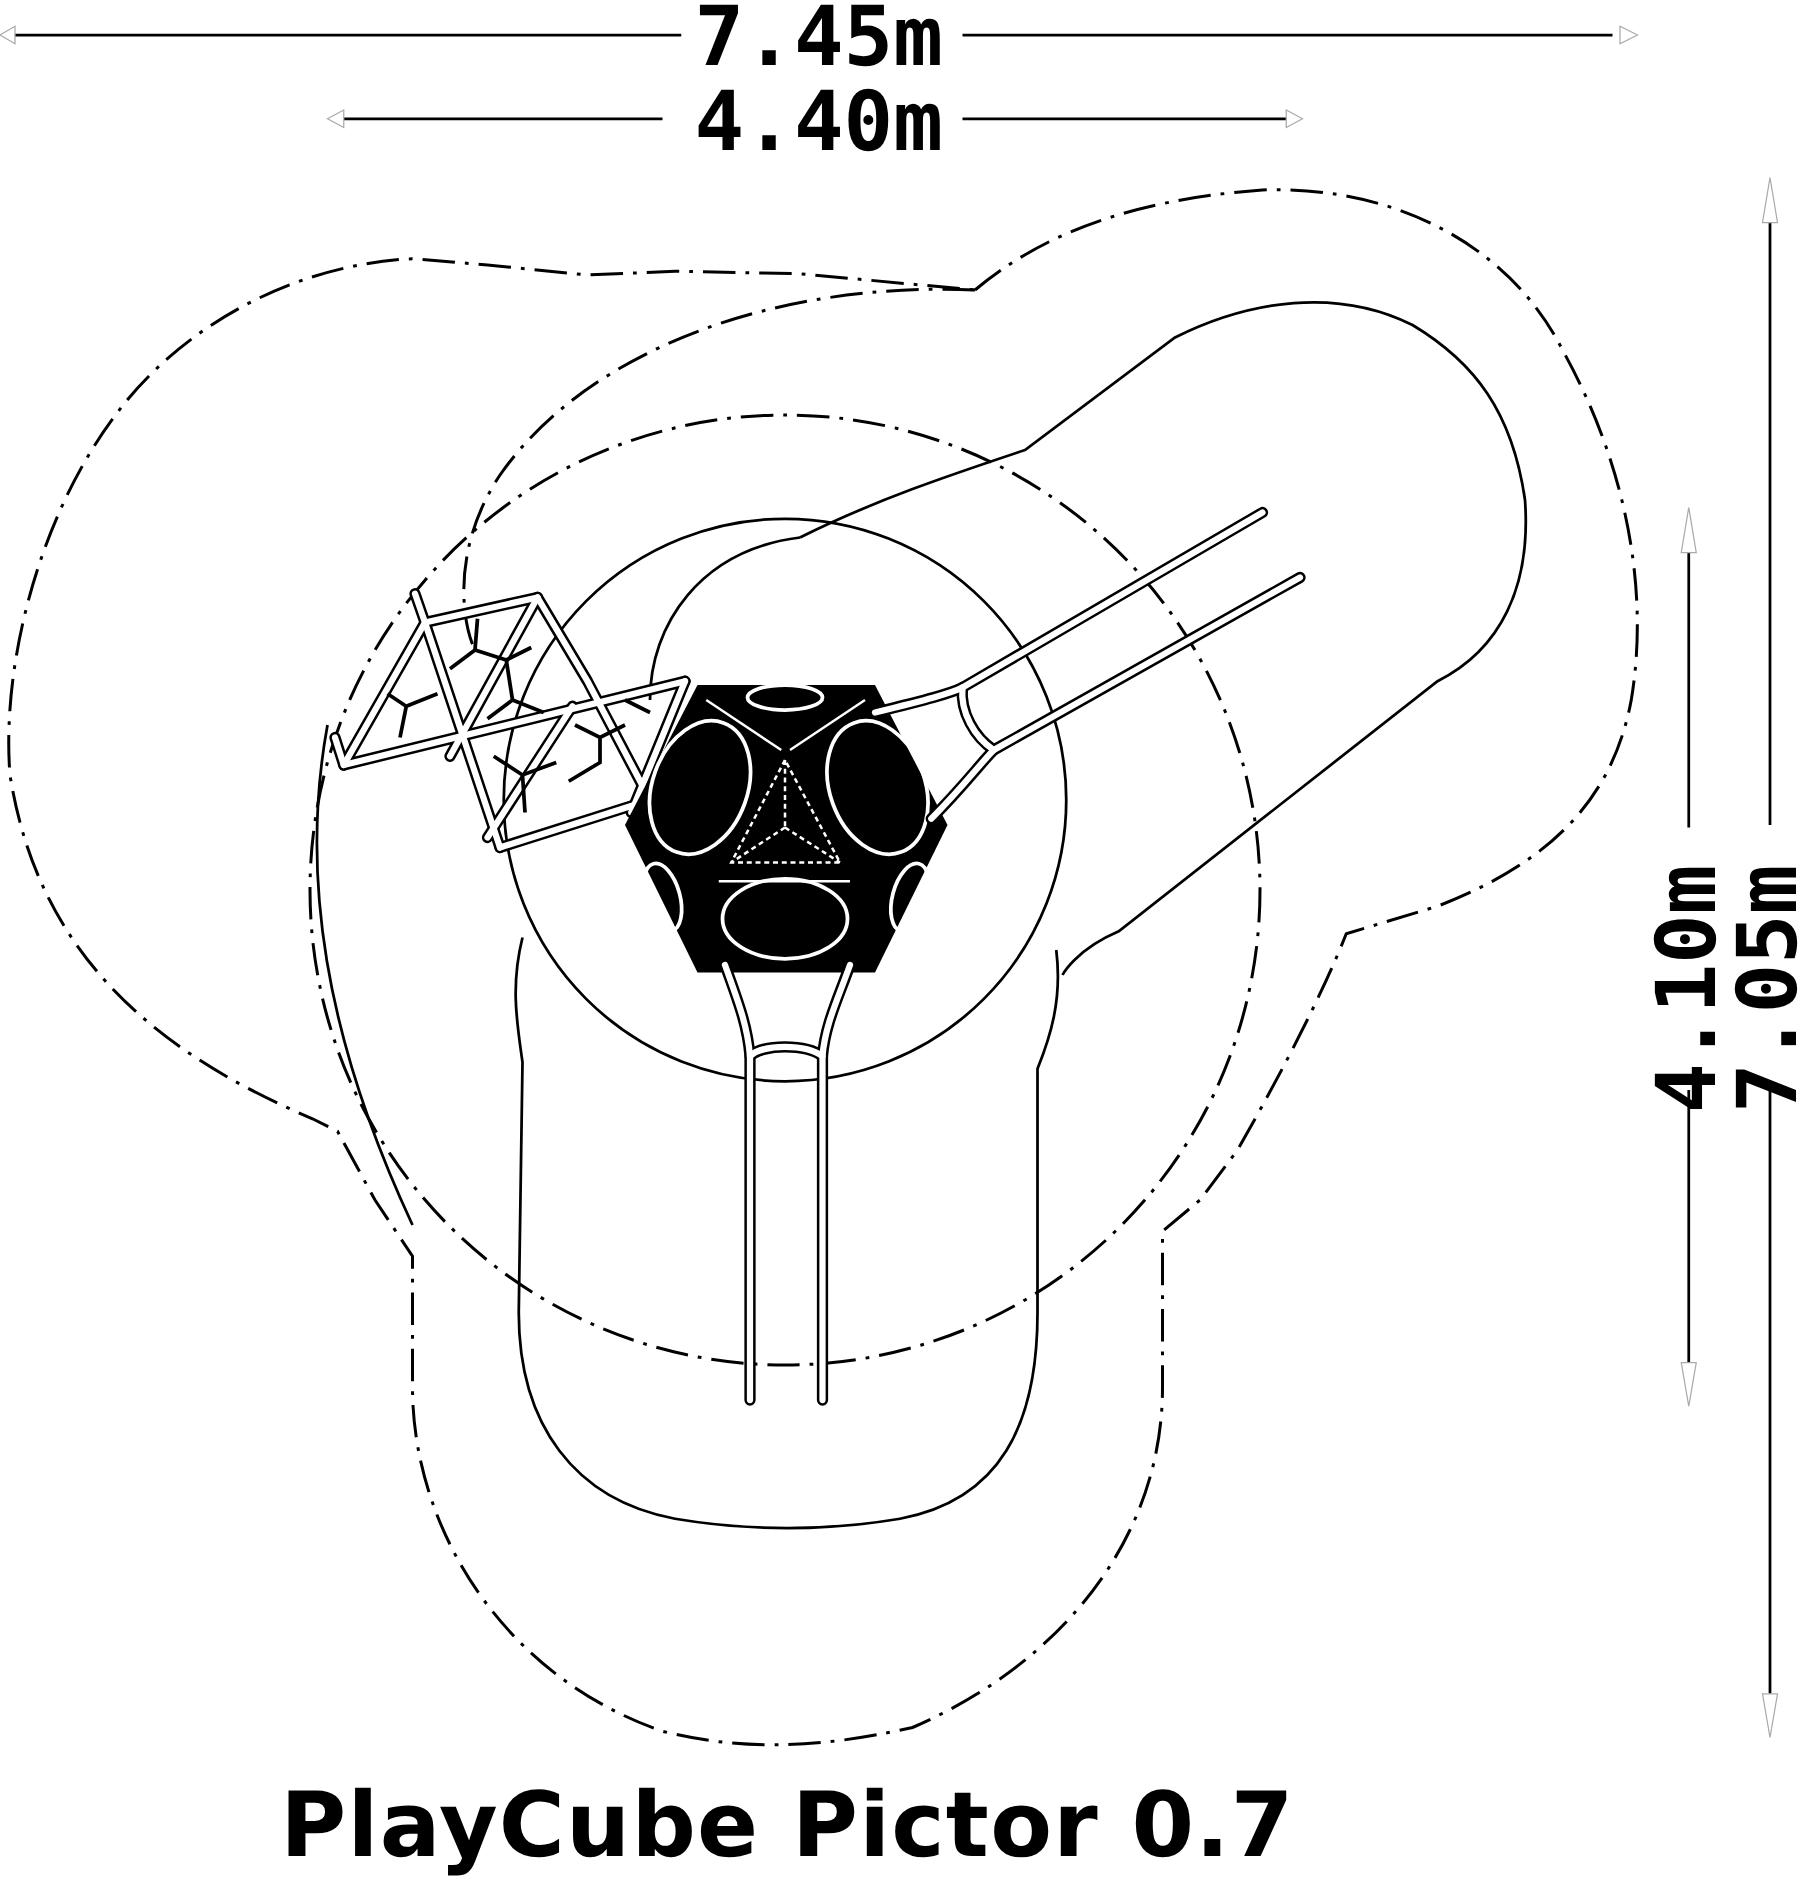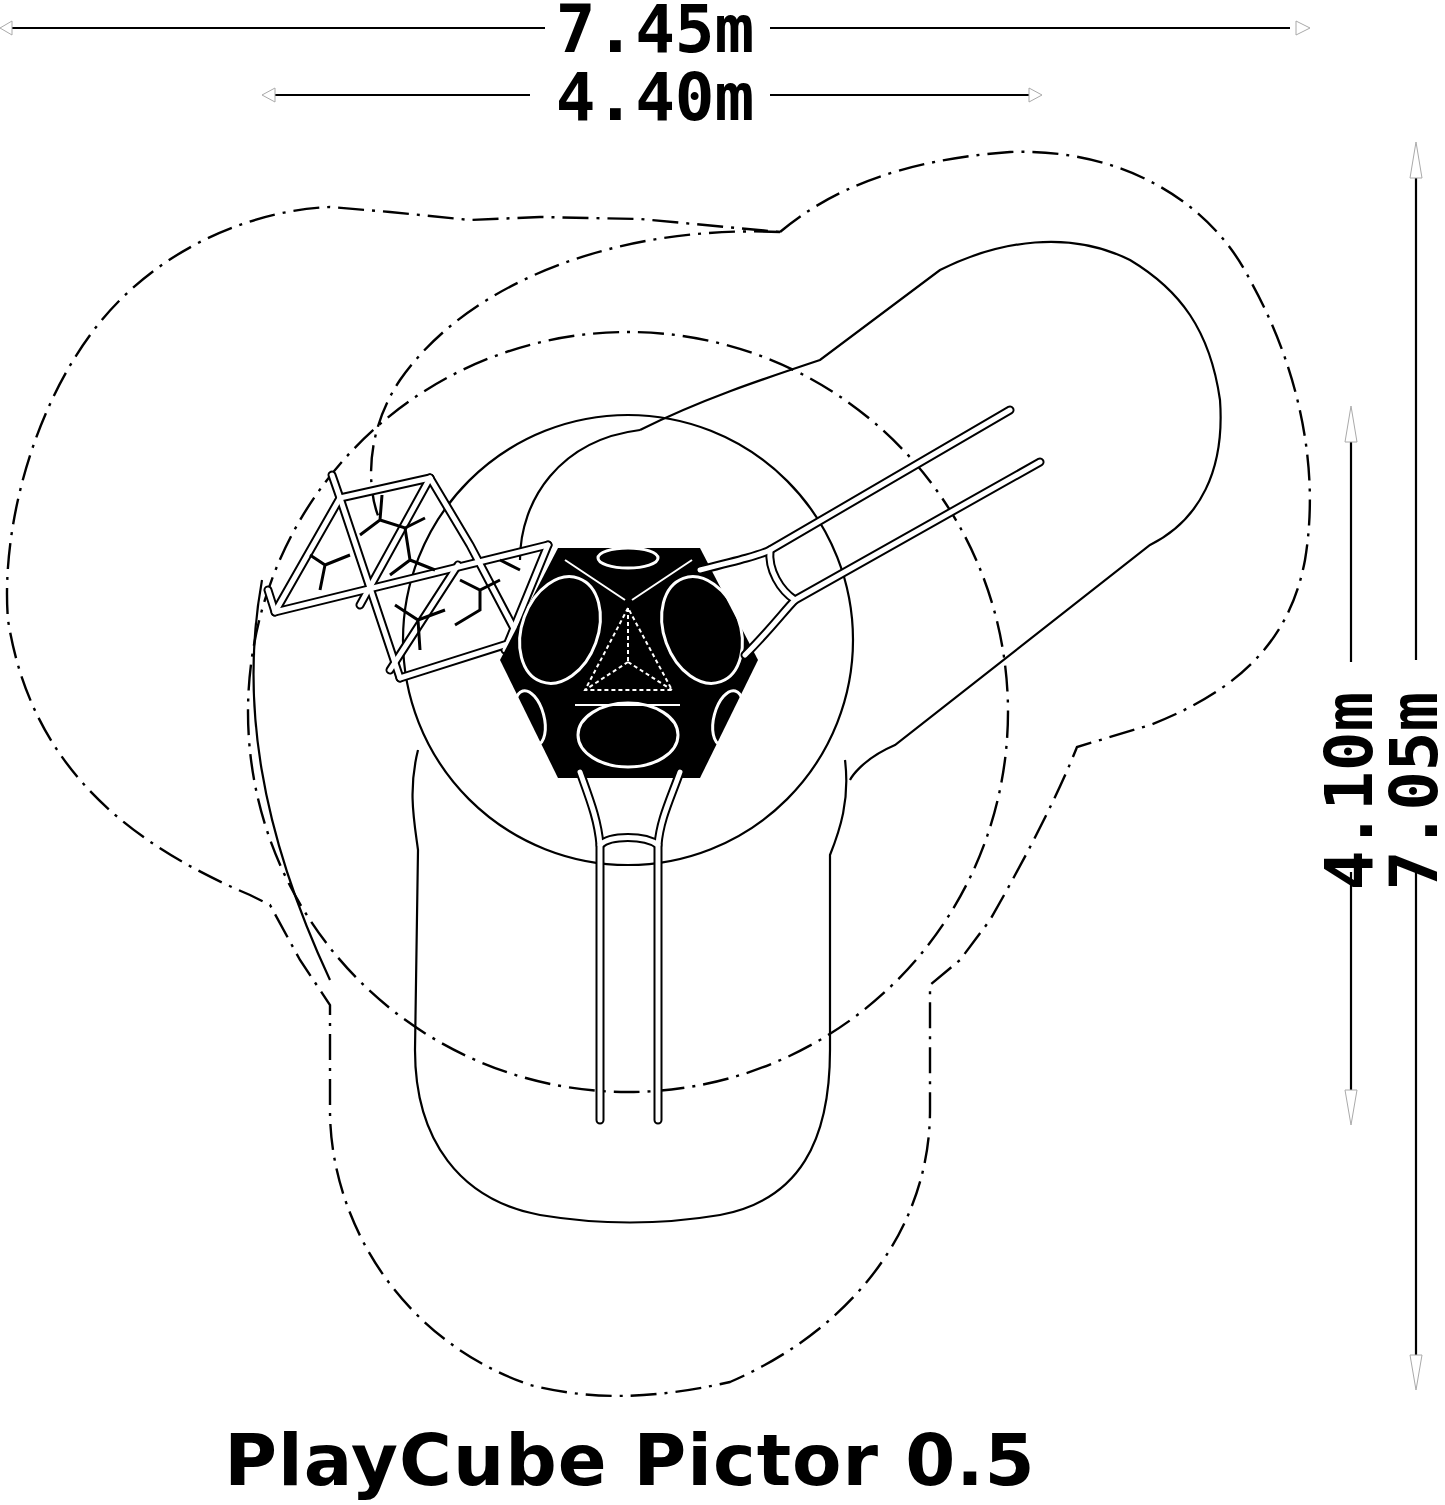--- a/index.html
+++ b/index.html
@@ -171,13 +171,13 @@
     <path class="tube" d="M 580 772 C 590 800, 598 820, 600 845 L 600 1120"></path>
     <path class="tube" d="M 680 772 C 670 800, 660 820, 658 845 L 658 1120"></path>
     <path class="tube" d="M 600 845 C 610 835, 645 835, 658 845"></path>
     <path class="tube-inner" d="M 580 772 C 590 800, 598 820, 600 845 L 600 1120"></path>
     <path class="tube-inner" d="M 680 772 C 670 800, 660 820, 658 845 L 658 1120"></path>
     <path class="tube-inner" d="M 600 845 C 610 835, 645 835, 658 845"></path>
   </g>
 </svg>
 </div>
 
-<div class="title">PlayCube Pictor 0.5</div>
+<div class="title">PlayCube Pictor 0.7</div>
 
 </body></html>

